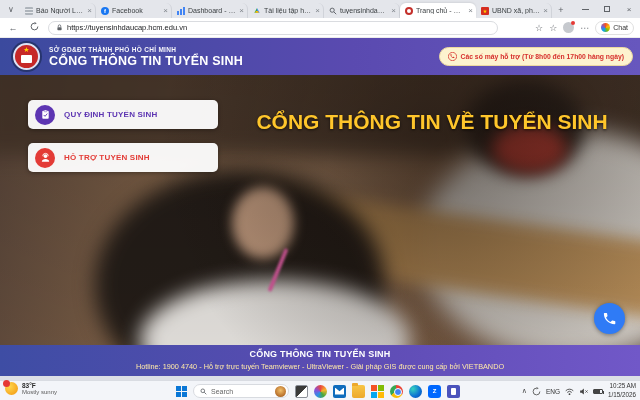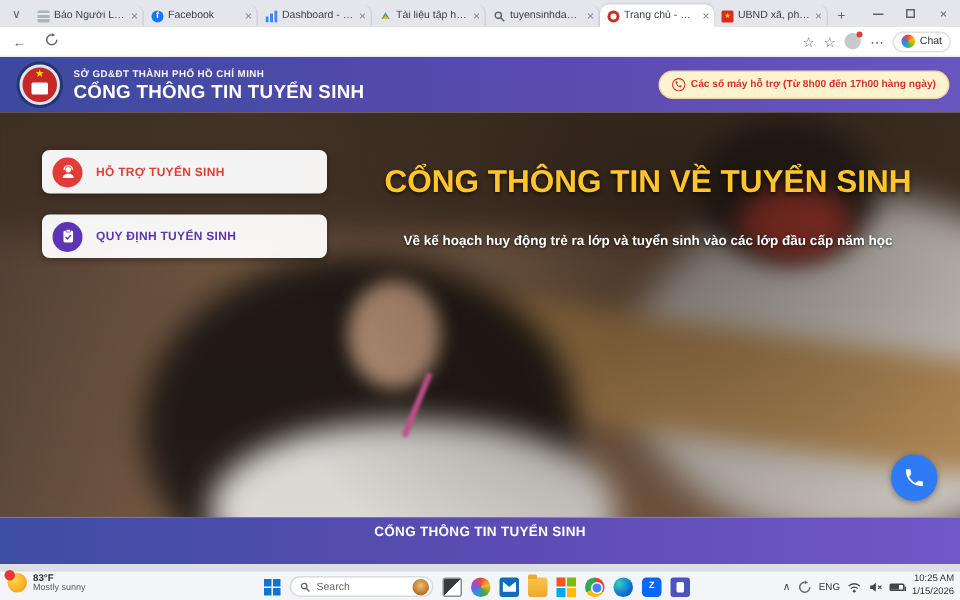--- a/index.html
+++ b/index.html
@@ -202,20 +202,27 @@
 </div>
 
 <div class="addressbar">
   <div class="nav-ic">←</div>
   <div class="nav-ic">
     <svg viewBox="0 0 12 12" width="9" height="9">
         <path d="M6 1.5 A4.5 4.5 0 1 0 10.5 6" fill="none" stroke="#5f6368" stroke-width="1.3"></path>
         <path d="M6 0 L9 1.7 L6 3.4 Z" fill="#5f6368"></path>
       </svg>
   </div>
+  <div class="url-pill">
+    <svg viewBox="0 0 10 10">
+        <rect x="2" y="4.5" width="6" height="4.5" rx="1" fill="#5f6368"></rect>
+        <path d="M3.2 4.5 V3 a1.8 1.8 0 0 1 3.6 0 V4.5" fill="none" stroke="#5f6368" stroke-width="1.1"></path>
+      </svg>
+    <span class="url-text">https://tuyensinhdaucap.hcm.edu.vn</span>
+  </div>
   <div class="addr-right">
     <span class="addr-ic">☆</span>
     <span class="addr-ic">☆</span>
     <span class="avatar-ic"></span>
     <span class="addr-ic">⋯</span>
     <div class="chat-btn">
       <span class="chat-orb"></span>
       <span>Chat</span>
     </div>
   </div>
@@ -246,55 +253,55 @@
   <div class="ph ph-red"></div>
   <div class="ph ph-desk"></div>
   <div class="ph ph-hair"></div>
   <div class="ph ph-face"></div>
   <div class="ph ph-shirt"></div>
   <div class="ph ph-pen"></div>
   <div class="hero-shade"></div>
 
   <div class="menu">
     <div class="menu-btn">
+      <span class="menu-ic" style="background:#5d35b2">
+        <svg viewBox="0 0 24 24">
+            <rect x="5" y="4" width="14" height="17" rx="2" fill="#fff"></rect>
+            <rect x="9" y="2" width="6" height="4" rx="1" fill="#fff" stroke="#5d35b2"></rect>
+            <path d="M8 13l3 3 5-6" fill="none" stroke="#5d35b2" stroke-width="2"></path>
+          </svg>
+      </span>
+      <span class="menu-label" style="color:#5d35b2">QUY ĐỊNH TUYỂN SINH</span>
+    </div>
+    <div class="menu-btn">
       <span class="menu-ic" style="background:#e33b36">
         <svg viewBox="0 0 24 24">
             <circle cx="12" cy="9" r="4" fill="#fff"></circle>
             <path d="M4 21c0-4 4-6 8-6s8 2 8 6z" fill="#fff"></path>
             <path d="M6 9a6 6 0 0 1 12 0" fill="none" stroke="#fff" stroke-width="2"></path>
           </svg>
       </span>
       <span class="menu-label" style="color:#e33b36">HỖ TRỢ TUYỂN SINH</span>
     </div>
-    <div class="menu-btn">
-      <span class="menu-ic" style="background:#5d35b2">
-        <svg viewBox="0 0 24 24">
-            <rect x="5" y="4" width="14" height="17" rx="2" fill="#fff"></rect>
-            <rect x="9" y="2" width="6" height="4" rx="1" fill="#fff" stroke="#5d35b2"></rect>
-            <path d="M8 13l3 3 5-6" fill="none" stroke="#5d35b2" stroke-width="2"></path>
-          </svg>
-      </span>
-      <span class="menu-label" style="color:#5d35b2">QUY ĐỊNH TUYỂN SINH</span>
-    </div>
   </div>
 
   <div class="hero-text">
     <div class="hero-h1">CỔNG THÔNG TIN VỀ TUYỂN SINH</div>
-    <div class="hero-sub">Về kế hoạch huy động trẻ ra lớp và tuyển sinh vào các lớp đầu cấp năm học</div>
   </div>
 
   <div class="phone-fab">
     <svg viewBox="0 0 24 24">
         <path d="M6.6 10.8c1.5 3 3.9 5.4 6.9 6.9l2.3-2.3c.3-.3.7-.4 1-.2 1.1.4 2.3.6 3.5.6.6 0 1 .4 1 1V20c0 .6-.4 1-1 1C10.6 21 3 13.4 3 4c0-.6.4-1 1-1h3.2c.6 0 1 .4 1 1 0 1.2.2 2.4.6 3.5.1.3 0 .7-.2 1l-2.3 2.3z" fill="#fff"></path>
       </svg>
   </div>
 </div>
 
 <div class="sitefooter">
   <div class="foot-title">CỔNG THÔNG TIN TUYỂN SINH</div>
+  <div class="foot-hotline">Hotline: 1900 4740 - Hỗ trợ trực tuyến Teamviewer - UltraViewer - Giải pháp GIS được cung cấp bởi VIETBANDO</div>
 </div>
 <div class="page-strip"></div>
 
 <div class="taskbar">
   <div class="weather">
     <span class="sun-ic"></span>
     <div class="weather-txt">
       <div>83°F</div>
       <div>Mostly sunny</div>
     </div>

